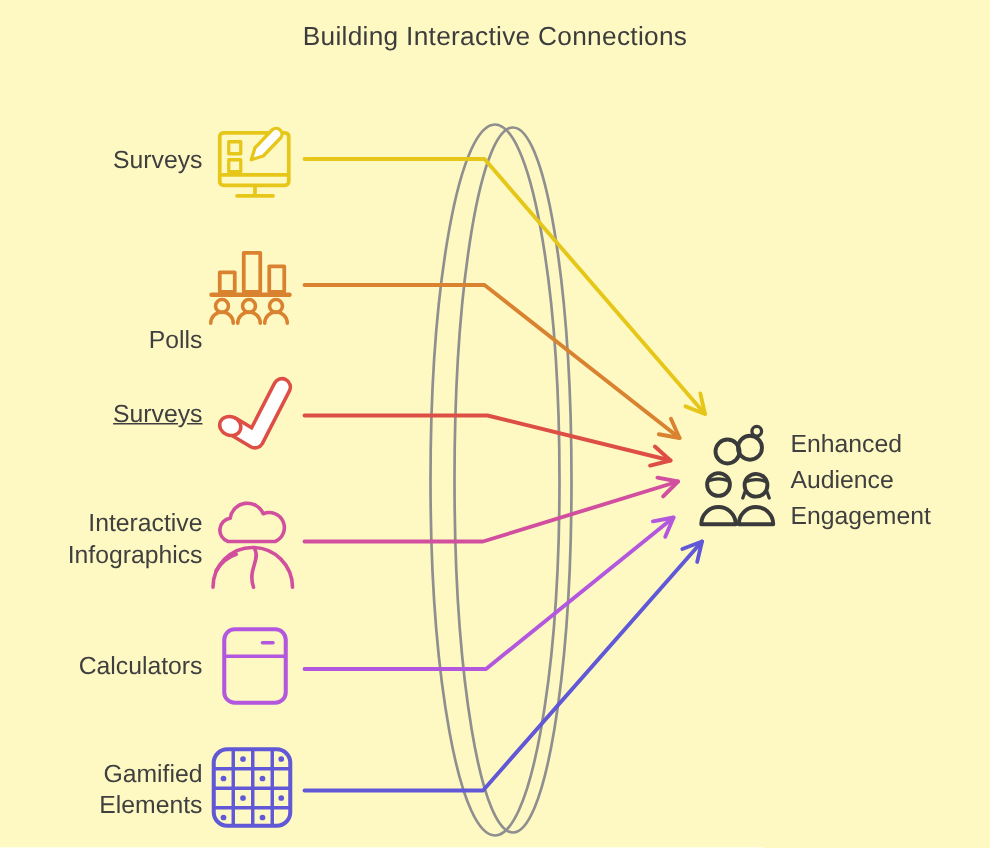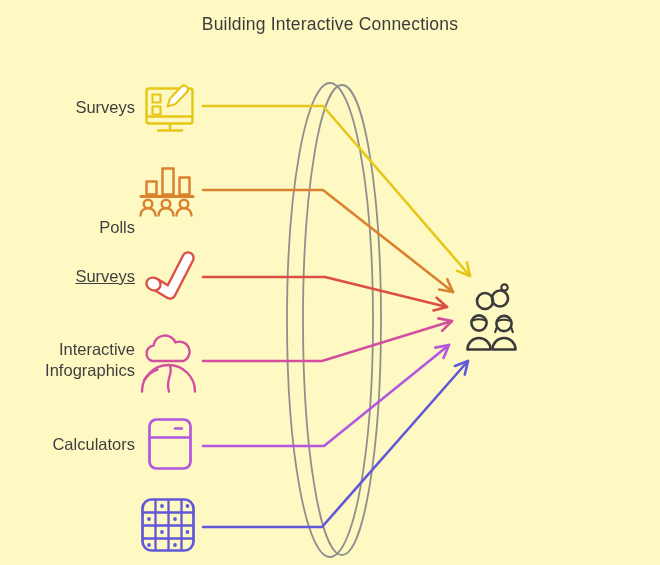--- a/index.html
+++ b/index.html
@@ -24,21 +24,23 @@
 
 <div class="stage">
 
   <div class="title">Building Interactive Connections</div>
 
   <div class="src-label lbl-quizzes">Surveys</div>
   <div class="src-label lbl-polls">Polls</div>
   <div class="src-label lbl-surveys">Surveys</div>
   <div class="src-label lbl-infographics">Interactive Infographics</div>
   <div class="src-label lbl-calculators">Calculators</div>
+  <div class="src-label lbl-gamified">Gamified Elements</div>
 
+  <div class="outcome-label">Enhanced Audience Engagement</div>
 
   <svg class="layer" width="660" height="565" viewBox="0 0 660 565">
 
     <g stroke="#8F8F8F" fill="none" stroke-width="1.8" style="color: rgb(143, 143, 143);">
       <ellipse cx="330" cy="320" rx="43" ry="237"></ellipse>
       <ellipse cx="342" cy="320" rx="39" ry="235"></ellipse>
     </g>
 
     <g stroke="#E6C719" fill="none" stroke-width="2.6" stroke-linecap="round" stroke-linejoin="round" style="color: rgb(230, 199, 25);">
       <polyline points="203,106 323,106 470,276"></polyline>

